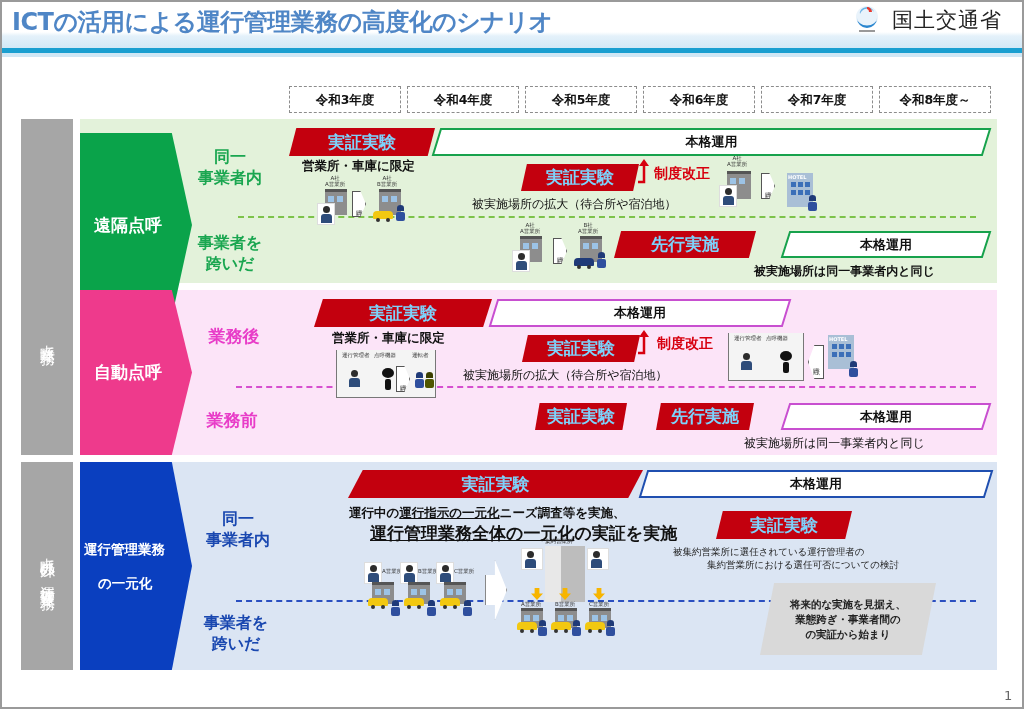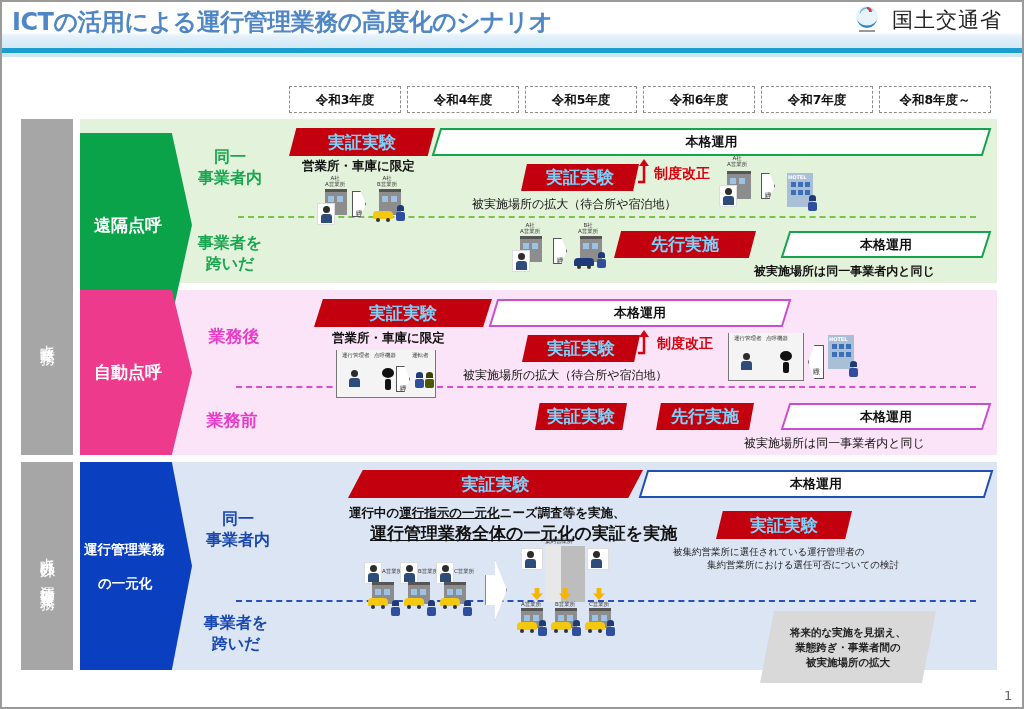--- a/index.html
+++ b/index.html
@@ -282,25 +282,25 @@
 </div>
 <div class="note" style="left:349px; top:505px; font-weight:bold; font-size:12.5px;">
   <span>運行中の</span><span style="text-decoration:underline">運行指示の一元化</span><span>ニーズ調査等を実施、</span>
 </div>
 <div class="note" style="left:370px; top:522px; font-weight:bold; font-size:17px;">
   <span style="text-decoration:underline">運行管理業務全体の一元化</span><span>の実証を実施</span>
 </div>
 <div class="tag-red" style="left:716px; top:511px; width:136px; height:28px;">実証実験</div>
 <div class="note-small" style="left:673px; top:545px;">被集約営業所に選任されている運行管理者の</div>
 <div class="note-small" style="left:707px; top:558px;">集約営業所における選任可否についての検討</div>
-<div class="gray-box" style="left:760px; top:583px; width:176px; height:72px;margin-top:28px;">
+<div class="gray-box" style="left:760px; top:583px; width:176px; height:72px;">
   <div>
     <div>将来的な実施を見据え、</div>
     <div>業態跨ぎ・事業者間の</div>
-    <div>被実施場所の拡大</div>
+    <div>の実証から始まり</div>
   </div>
 </div>
 
 <div class="ill" style="left:360px; top:560px; width:115px; height:60px;">
   <div class="person" style="left:4px; top:2px;"></div>
   <div class="tiny-lbl" style="left:22px; top:8px;">A営業所</div>
   <div class="bldg" style="left:12px; top:22px; width:22px; height:22px;"></div>
   <div class="taxi" style="left:8px; top:38px;"></div>
   <div class="guard" style="left:30px; top:40px;"></div>
   <div class="person" style="left:40px; top:2px;"></div>

